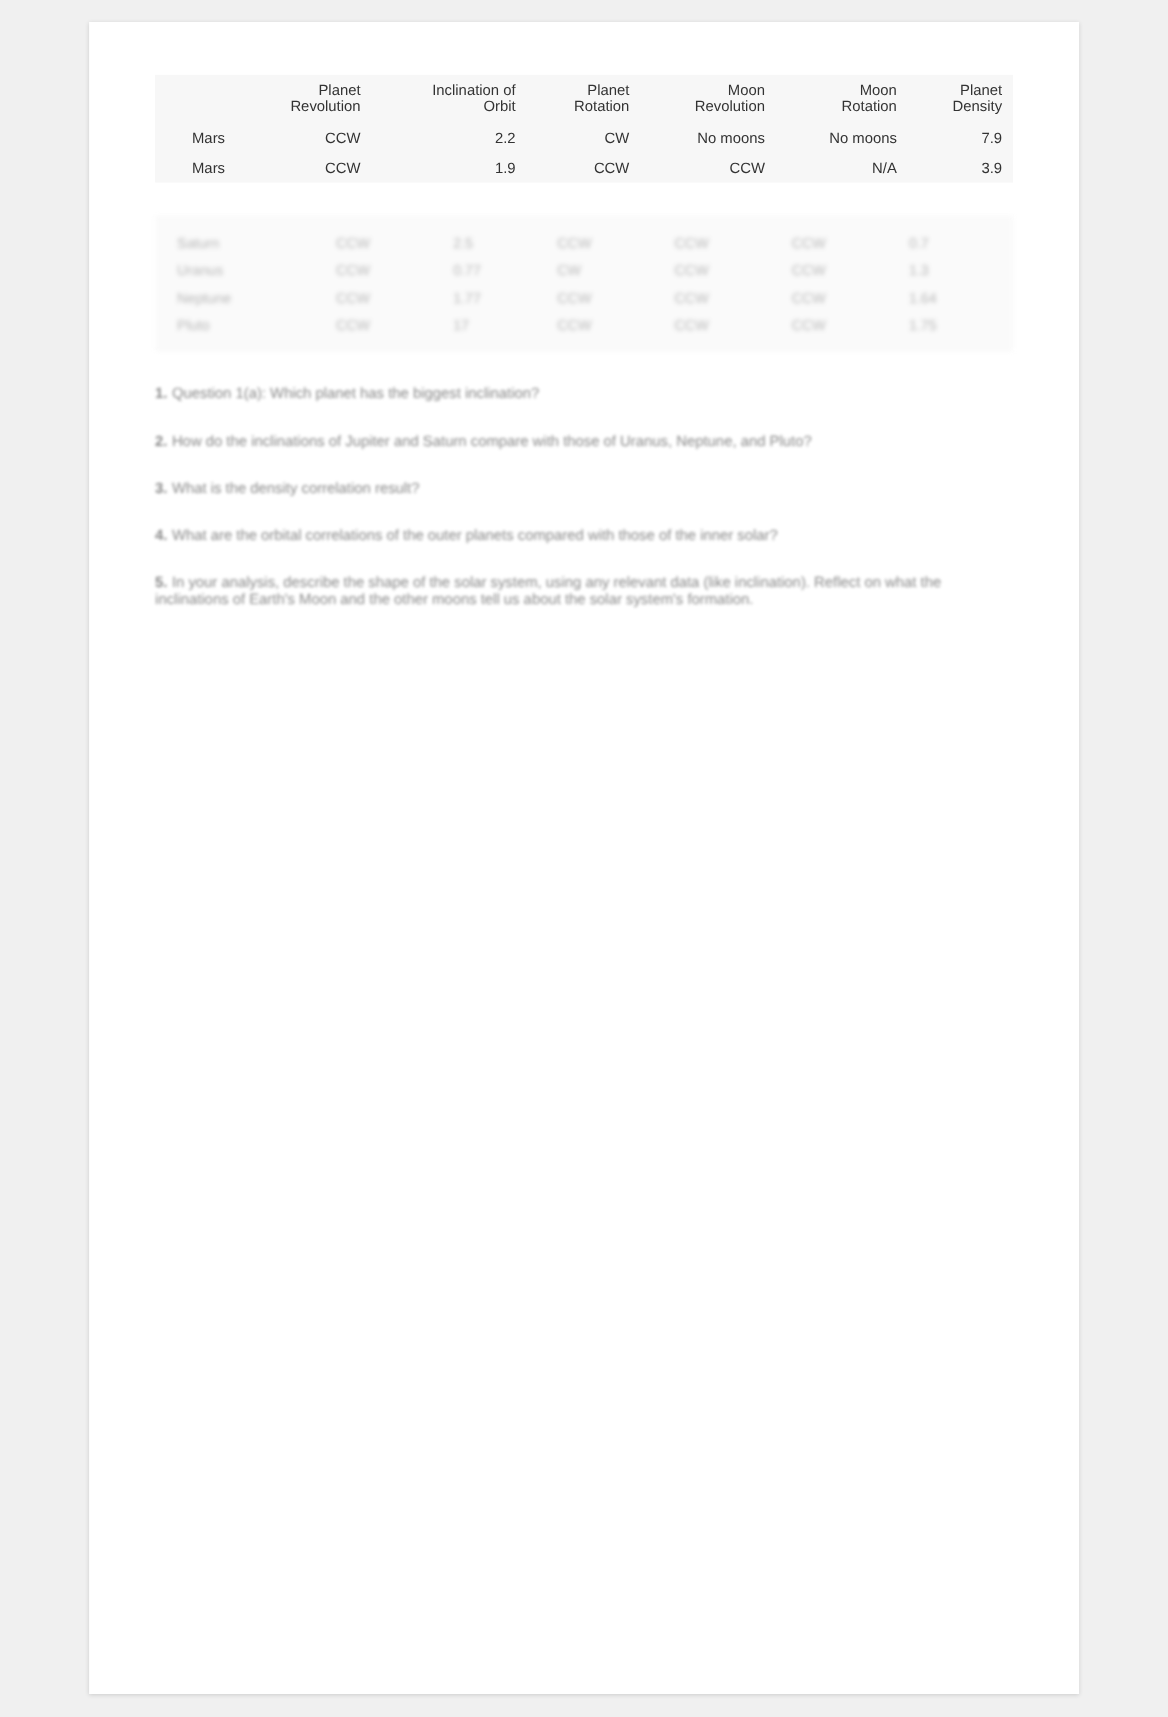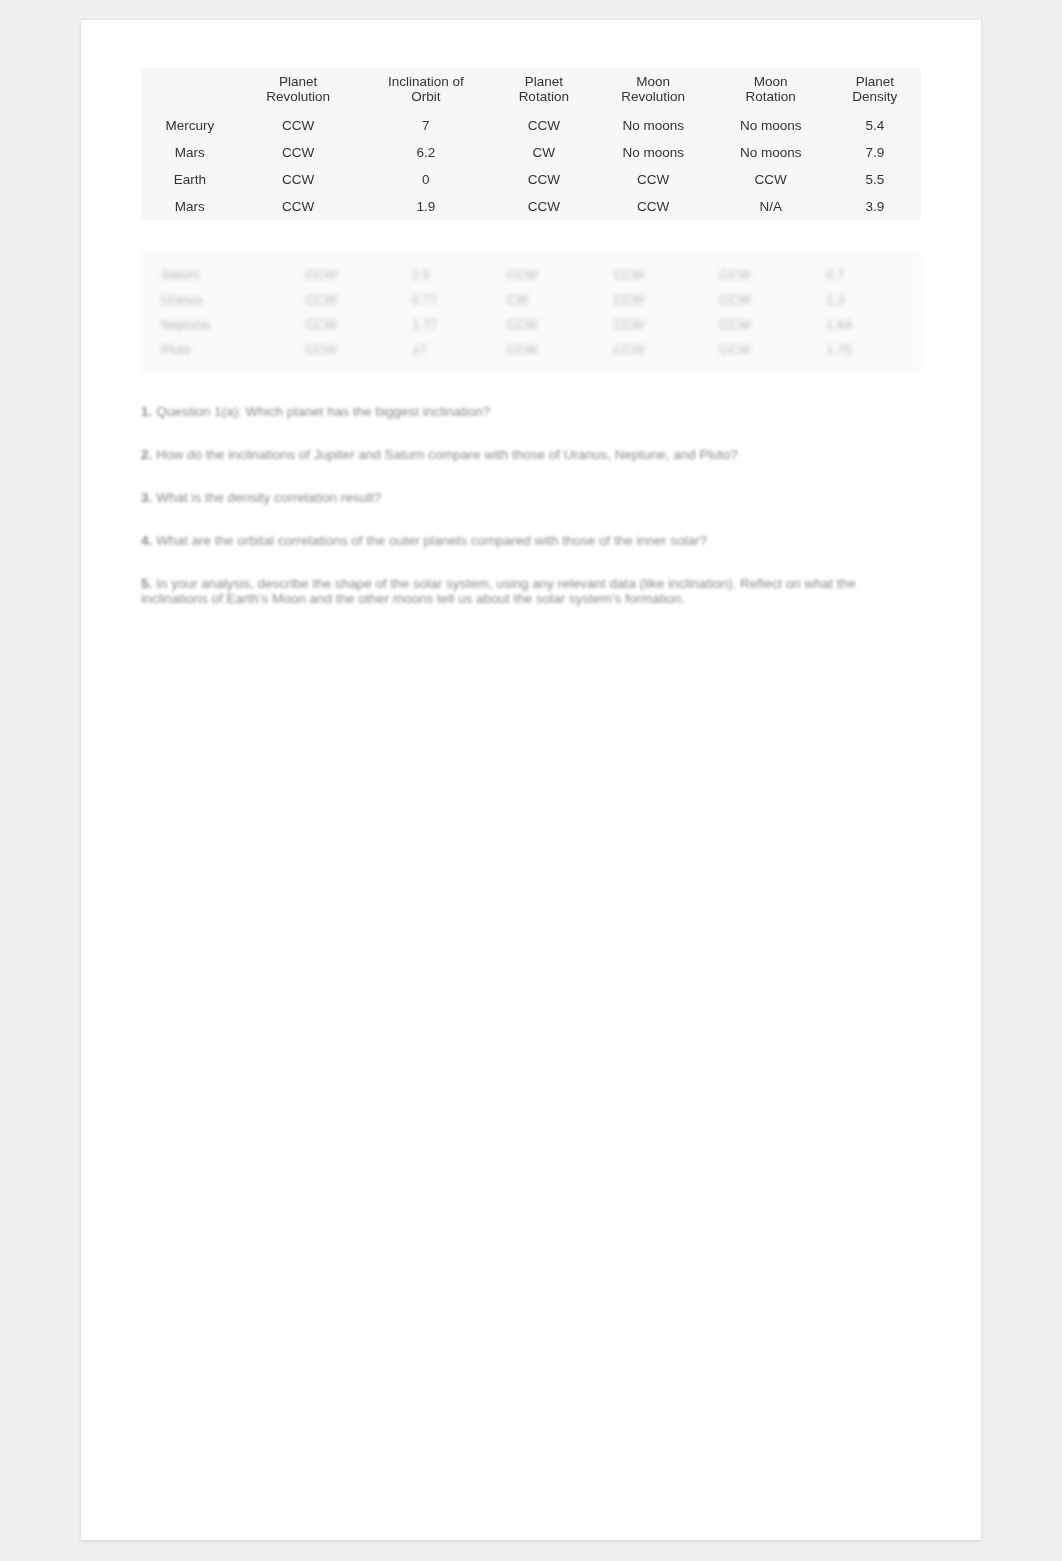--- a/index.html
+++ b/index.html
@@ -34,21 +34,21 @@
       color: #333;
     }
     .data-table {
       width: 100%;
       border-collapse: collapse;
       margin-bottom: 30px;
       background: #f7f7f7;
     }
     .data-table th, .data-table td {
       padding: 6px 10px;
-      text-align: center;
+      text-align: right;
       font-size: 13.5px;
       vertical-align: top;
     }
     .data-table thead th {
       font-weight: normal;
       color: #333;
     }
     .data-table tbody tr:first-child td {
       padding-top: 8px;
     }
@@ -102,46 +102,28 @@
         <th></th>
         <th>Planet<br>Revolution</th>
         <th>Inclination of<br>Orbit</th>
         <th>Planet<br>Rotation</th>
         <th>Moon<br>Revolution</th>
         <th>Moon<br>Rotation</th>
         <th>Planet<br>Density</th>
       </tr>
     </thead>
     <tbody id="main-table-body">
-    <tr>
-          <td>Mercury</td>
-          <td>CCW</td>
-          <td>7</td>
-          <td>CCW</td>
-          <td>No moons</td>
-          <td>No moons</td>
-          <td>5.4</td>
-        </tr>
         <tr>
           <td>Mars</td>
           <td>CCW</td>
-          <td>6.2</td>
+          <td>2.2</td>
           <td>CW</td>
           <td>No moons</td>
           <td>No moons</td>
           <td>7.9</td>
-        </tr>
-        <tr>
-          <td>Earth</td>
-          <td>CCW</td>
-          <td>0</td>
-          <td>CCW</td>
-          <td>CCW</td>
-          <td>CCW</td>
-          <td>5.5</td>
         </tr>
         <tr>
           <td>Mars</td>
           <td>CCW</td>
           <td>1.9</td>
           <td>CCW</td>
           <td>CCW</td>
           <td>N/A</td>
           <td>3.9</td>
         </tr>

